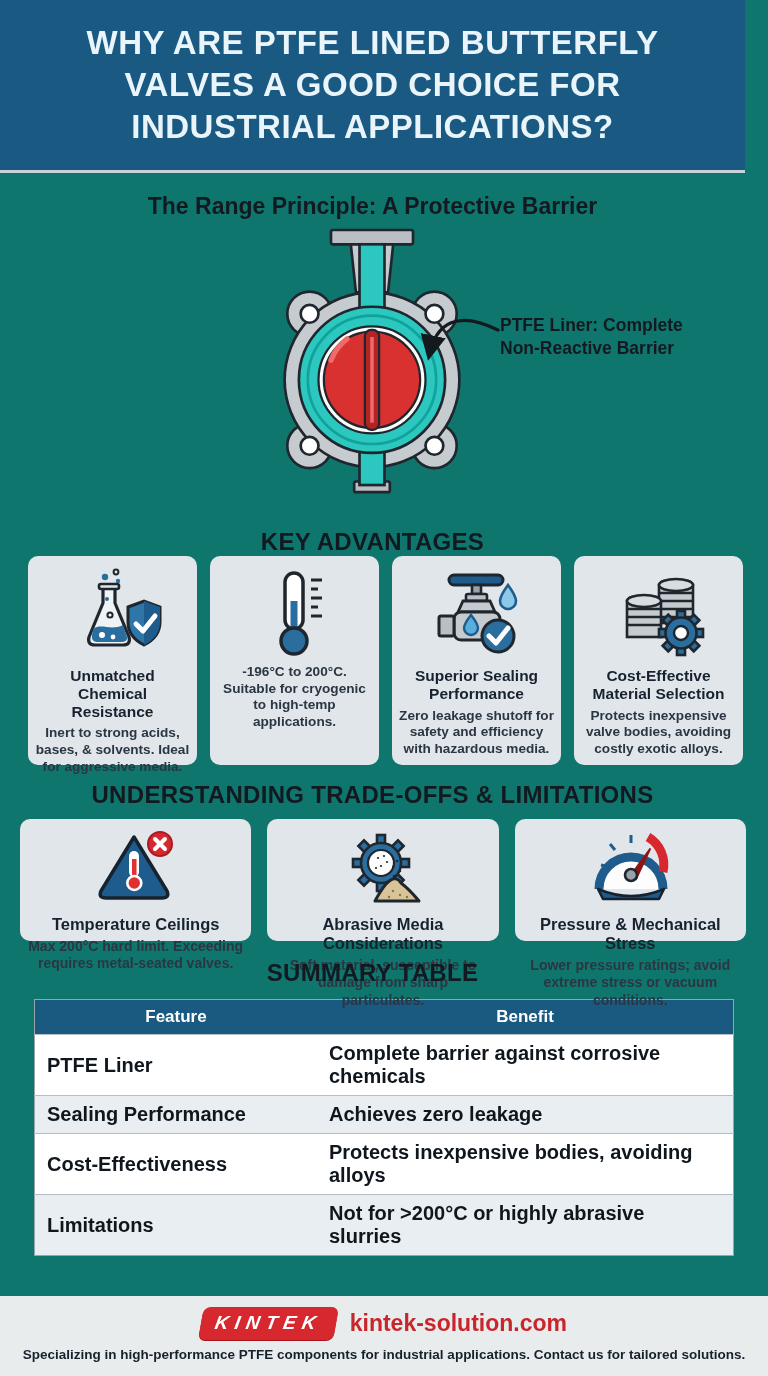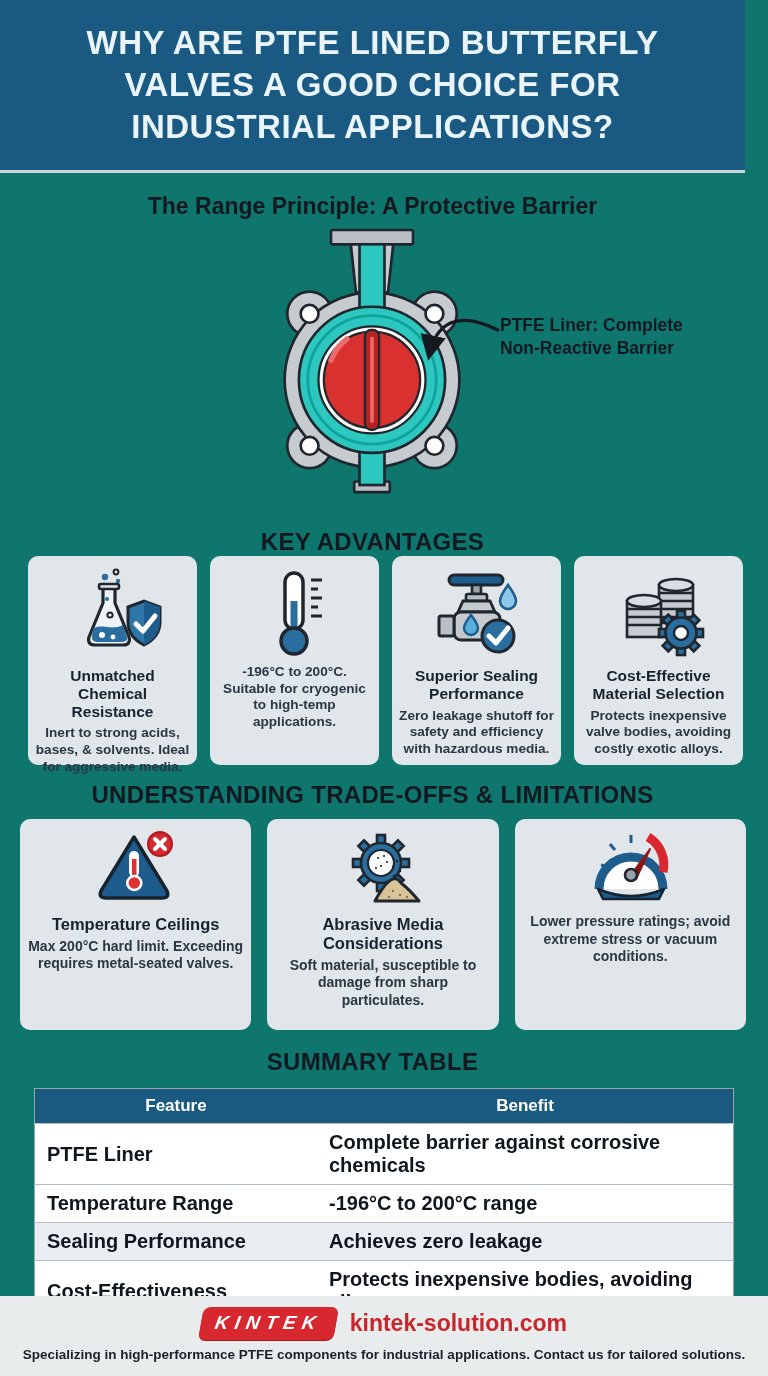--- a/index.html
+++ b/index.html
@@ -25,21 +25,21 @@
   .adv-row{display:flex;gap:13px;margin:0 25px 0 28px;}
   .card{flex:1;background:#e0e6ea;border-radius:10px;padding:10px 7px 12px;text-align:center;box-sizing:border-box;}
   .adv-row .card{height:209px;}
   .card .icon{display:flex;align-items:center;justify-content:center;}
   .adv-row .icon{height:98px;}
   .card h3{margin:3px 0 5px;font-size:15.5px;line-height:1.15;font-weight:800;color:#17222f;}
   .card p{margin:0;font-size:13.6px;line-height:1.22;font-weight:600;color:#2b3643;}
 
   
   .trade-row{display:flex;gap:16px;margin:10px 22px 0 20px;}
-  .trade-row .card{height:211px;padding:6px 8px;}
+  .trade-row .card{height:122px;padding:6px 8px;}
   .trade-row .icon{height:88px;}
   .trade-row h3{font-size:16.5px;margin:2px 0 4px;}
   .trade-row p{font-size:14px;line-height:1.25;}
 
   
   table.summary{width:700px;margin:12px auto 0;border-collapse:collapse;border:1px solid #99a3ab;}
   table.summary th{background:#1b5a80;color:#ffffff;font-size:17px;font-weight:800;padding:7px 4px;}
   table.summary td{font-size:20px;font-weight:600;color:#0f161d;padding:7px 12px;border-top:1px solid #b6bec5;}
   table.summary td.col-feature{width:258px;}
   table.summary tr.alt{background:#e9eef2;}
@@ -265,43 +265,40 @@
           <path d="M15 62 A32 32 0 1 1 79 62" fill="#fdfdfd" stroke="#1d5c8c" stroke-width="9"></path>
           <path d="M64 10 A32 32 0 0 1 79 45" fill="none" stroke="#d7282f" stroke-width="9"></path>
           <line x1="47" y1="8" x2="47" y2="16" stroke="#1d5c8c" stroke-width="3"></line>
           <line x1="26" y1="17" x2="31" y2="23" stroke="#1d5c8c" stroke-width="3"></line>
           <line x1="17" y1="38" x2="25" y2="40" stroke="#1d5c8c" stroke-width="3"></line>
           <path d="M47 48 L66 22 L52 52 Z" fill="#8e1515" stroke="#8e1515" stroke-width="2" stroke-linejoin="round"></path>
           <circle cx="47" cy="48" r="6" fill="#9aa2a9" stroke="#1f262d" stroke-width="2.6"></circle>
           <path d="M14 62 Q47 76 80 62 L75 72 L19 72 Z" fill="#1d5c8c" stroke="#16232e" stroke-width="2.5" stroke-linejoin="round"></path>
         </svg>
       </div>
+      <h3>Pressure &amp; Mechanical Stress</h3>
       <p>Lower pressure ratings; avoid extreme stress or vacuum conditions.</p>
     </div>
 
   </div>
 
   <div class="sec-heading" style="margin-top:18px;">SUMMARY TABLE</div>
 
   <table class="summary">
     <thead>
       <tr>
         <th class="col-feature">Feature</th>
         <th>Benefit</th>
       </tr>
     </thead>
     <tbody>
       <tr class="plain">
         <td class="col-feature">PTFE Liner</td>
         <td>Complete barrier against corrosive chemicals</td>
       </tr>
-      <tr class="plain">
-        <td class="col-feature">Temperature Range</td>
-        <td>-196°C to 200°C range</td>
-      </tr>
       <tr class="alt">
         <td class="col-feature">Sealing Performance</td>
         <td>Achieves zero leakage</td>
       </tr>
       <tr class="plain">
         <td class="col-feature">Cost-Effectiveness</td>
         <td>Protects inexpensive bodies, avoiding alloys</td>
       </tr>
       <tr class="alt">
         <td class="col-feature">Limitations</td>

